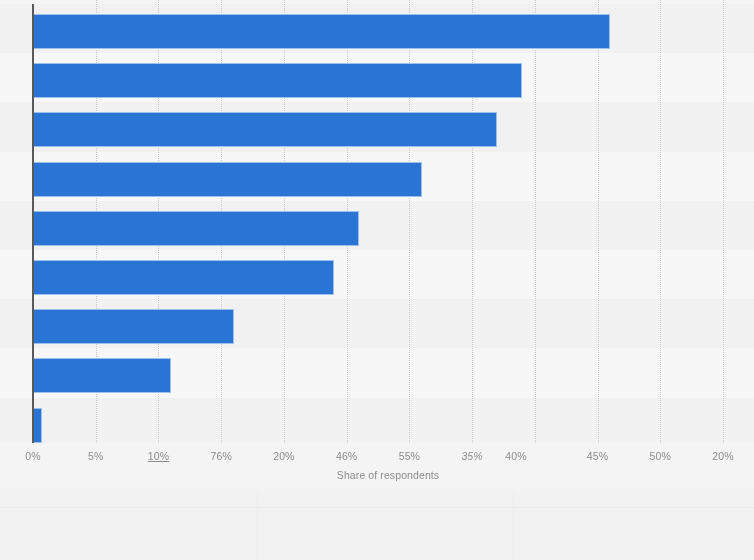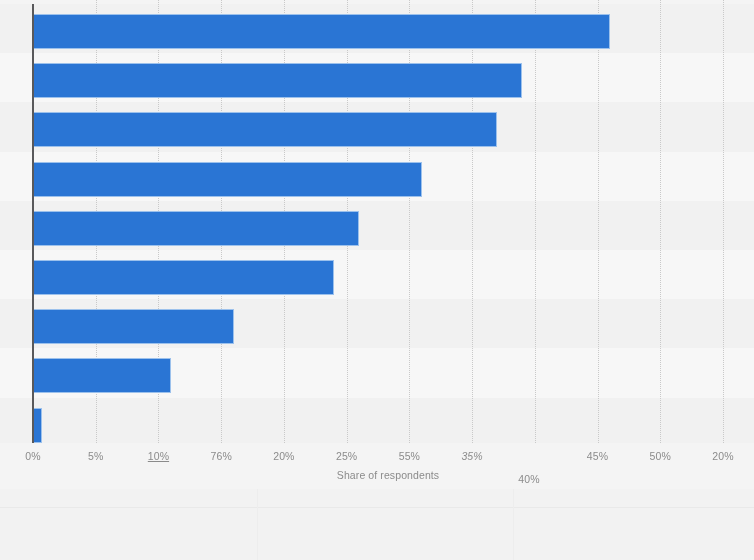--- a/index.html
+++ b/index.html
@@ -157,24 +157,24 @@
       </div>
     <div class="value-axis" id="value-axis" style="left: 32px;"></div>
   </div>
 
   <div id="tick-labels">
       <div class="tick-label" style="left: 33px;">0%</div>
       <div class="tick-label" style="left: 95.7273px;">5%</div>
       <div class="tick-label" style="left: 158.455px; text-decoration: underline;">10%</div>
       <div class="tick-label" style="left: 221.182px;">76%</div>
       <div class="tick-label" style="left: 283.909px;">20%</div>
-      <div class="tick-label" style="left: 346.636px;">25%</div>
+      <div class="tick-label" style="left: 346.636px;">46%</div>
       <div class="tick-label" style="left: 409.364px;">55%</div>
       <div class="tick-label" style="left: 472.091px; font-style: italic;">35%</div>
-      <div class="tick-label" style="left: 529px; margin-top: 23px;">40%</div>
+      <div class="tick-label" style="left: 516px;">40%</div>
       <div class="tick-label" style="left: 597.545px;">45%</div>
       <div class="tick-label" style="left: 660.273px;">50%</div>
       <div class="tick-label" style="left: 723px;">20%</div>
     </div>
 
   <div class="axis-title">Share of respondents</div>
 
   <div class="footer-region">
     <div class="footer-divider-h" style="top:18px;"></div>
     <div class="footer-divider-v" style="left:257px;"></div>

